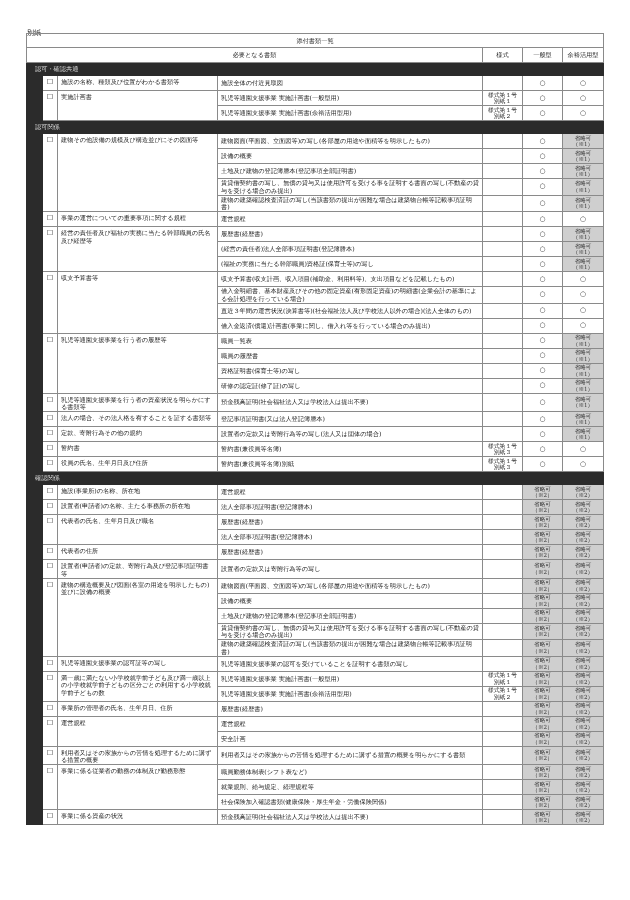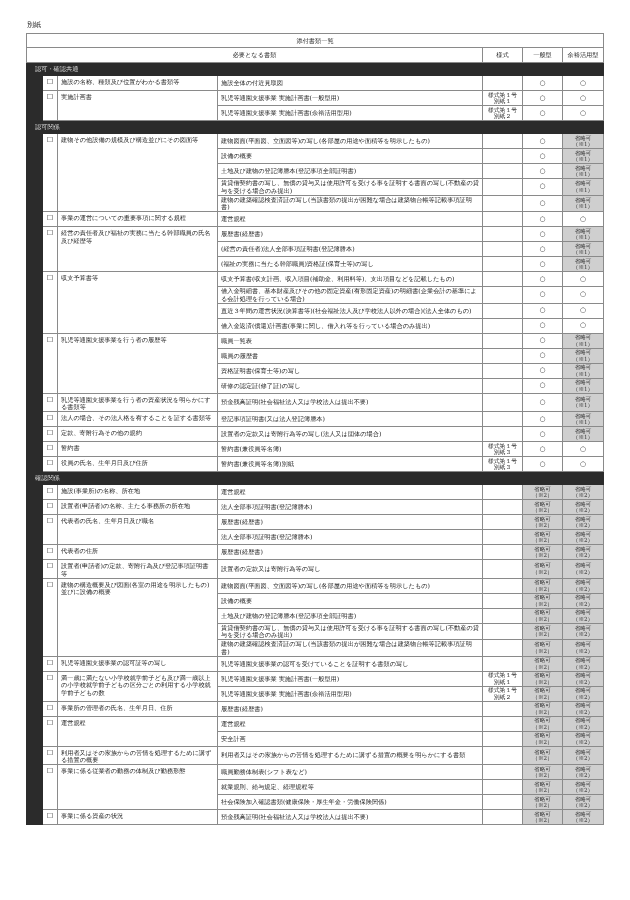--- a/index.html
+++ b/index.html
@@ -1,17 +1,17 @@
 <!DOCTYPE html>
 <html><head>
 <meta charset="utf-8">
 <style>
   html, body { margin:0; padding:0; background:#ffffff; }
   body { width:630px; height:900px; position:relative; font-family:"DejaVu Serif","Liberation Serif",serif; color:#222; overflow:hidden; }
-  .annex { position:absolute; left:27px; top:20px; font-size:7px; }
+  .annex { position:absolute; left:27px; top:28px; font-size:7px; }
   .tbl { position:absolute; left:26px; top:33px; width:577px; border-collapse:collapse; table-layout:fixed; font-size:6.2px; line-height:1.25; }
   .tbl td { border:1px solid #8a8a8a; padding:0 3px; vertical-align:middle; }
   .tbl .title td { height:13px; text-align:center; border-color:#8a8a8a; }
   .tbl .head td { height:14px; text-align:center; }
   .sec td { background:#2b2b2b; color:#ddd; height:12px; padding-left:8px; border-color:#2b2b2b; }
   .stripe { background:#2b2b2b; border-color:#2b2b2b !important; padding:0 !important; }
   .cb { text-align:center; vertical-align:top !important; padding-top:2px !important; font-size:7px; }
   .desc { vertical-align:top !important; padding-top:2px !important; }
   .doc { height:14px; }
   .fmt { text-align:center; font-size:5.8px; line-height:1.1; }

